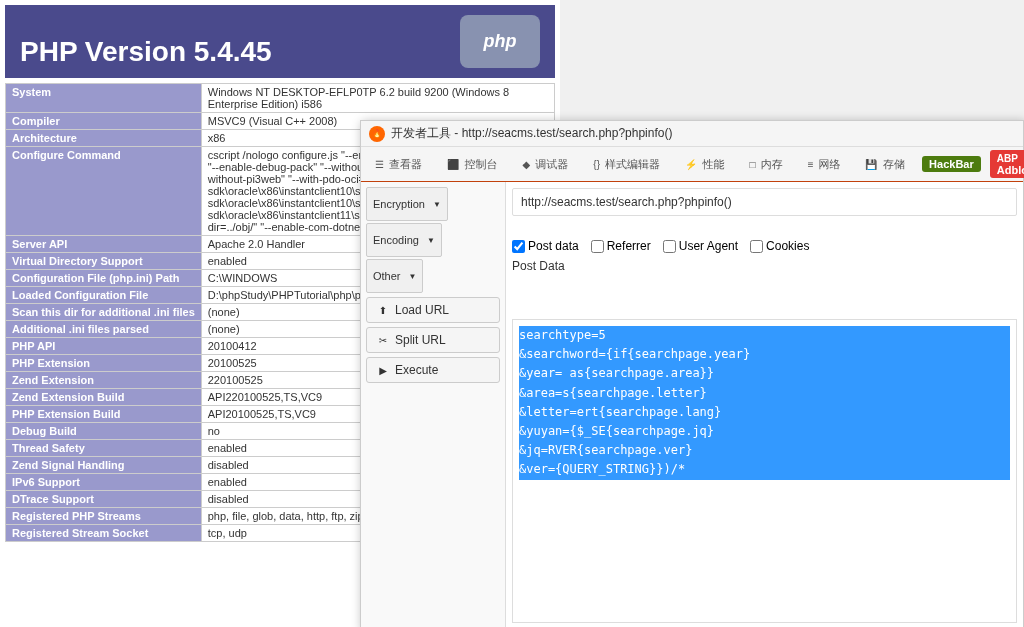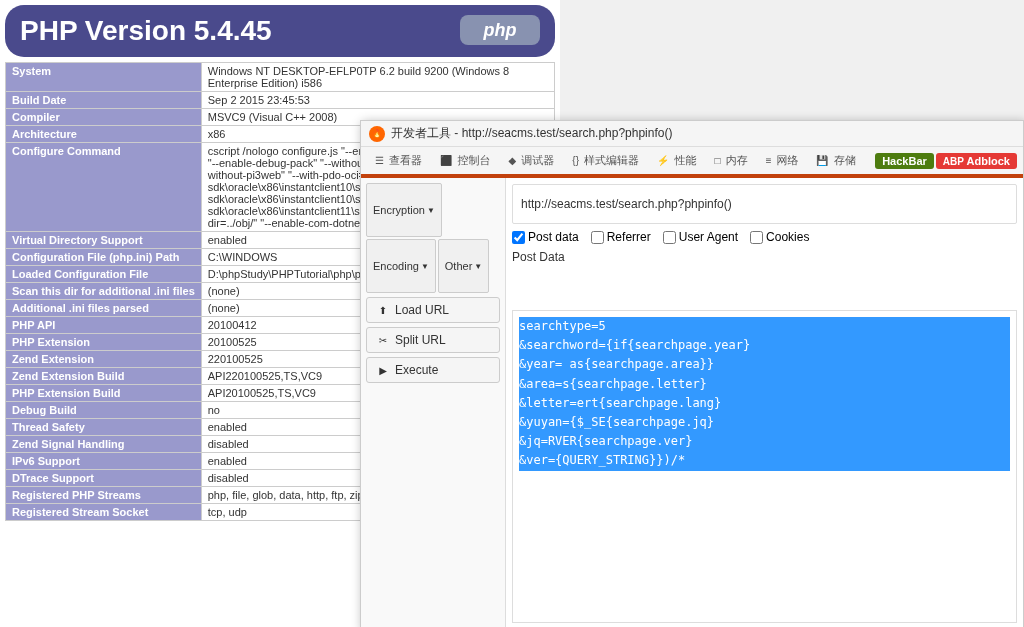--- a/index.html
+++ b/index.html
@@ -11,33 +11,32 @@
       top: 0; left: 0;
       width: 560px;
       height: 627px;
       background: white;
     }
 
     .php-header {
       background: #4a4a8c;
       padding: 10px 15px;
       display: flex;
-      align-items: flex-start;
+      align-items: flex-end;
       justify-content: space-between;
       margin: 5px;
-      border-radius: 19px;
     }
     .php-header-title {
       color: white;
       font-size: 28px;
       font-weight: bold;
     }
     .php-logo {
       width: 80px;
-      height: 30px;
+      height: 53px;
       background: #8892b0;
       border-radius: 8px;
       display: flex;
       align-items: center;
       justify-content: center;
       color: white;
       font-size: 18px;
       font-style: italic;
       font-weight: bold;
     }
@@ -104,25 +103,25 @@
       font-weight: bold;
     }
     .browser-title-text {
       font-size: 12px;
       color: #333;
     }
 
     
     .devtools-toolbar {
       background: #f5f5f5;
-      border-bottom: 4px solid #c2410c;
+      border-bottom: 1px solid #c2410c;
       padding: 3px 6px;
       display: flex;
       align-items: center;
-      gap: 2px;
+      gap: 9px;
       flex-wrap: nowrap;
     }
     .devtools-tab {
       padding: 3px 8px;
       font-size: 11px;
       color: #555;
       cursor: pointer;
       white-space: nowrap;
       border: none;
       background: transparent;
@@ -170,30 +169,30 @@
       gap: 0;
     }
 
     .menu-row {
       display: flex;
       gap: 2px;
       margin-bottom: 4px;
       flex-wrap: wrap;
     }
     .menu-btn {
-      padding: 20px 6px;
+      padding: 10px 6px;
       font-size: 11px;
       color: #333;
       background: #f0f0f0;
       border: 1px solid #ccc;
       border-radius: 2px;
       cursor: pointer;
       display: flex;
       align-items: center;
-      gap: 2px;
+      gap: 8px;
     }
     .menu-btn .arrow { font-size: 8px; }
 
     .action-btn {
       display: flex;
       align-items: center;
       gap: 4px;
       padding: 4px 8px;
       font-size: 12px;
       color: #333;
@@ -222,23 +221,23 @@
       padding: 6px;
       overflow: hidden;
     }
 
     .url-bar {
       border: 1px solid #ddd;
       background: white;
       padding: 4px 8px;
       font-size: 12px;
       color: #333;
-      margin-bottom: 6px;
+      margin-bottom: 23px;
       border-radius: 2px;
-      height: 40px;
+      height: 28px;
       display: flex;
       align-items: center;
     }
 
     .options-row {
       display: flex;
       align-items: center;
       gap: 12px;
       margin-bottom: 6px;
       font-size: 12px;
@@ -288,34 +287,34 @@
     <div class="php-header-title">PHP Version 5.4.45</div>
     <div class="php-logo">php</div>
   </div>
   <table class="php-table">
     <tbody id="php-table-body">
         <tr>
           <td>System</td>
           <td>Windows NT DESKTOP-EFLP0TP 6.2 build 9200 (Windows 8 Enterprise Edition) i586</td>
         </tr>
         <tr>
-          <td>Build Date</td>
-          <td>Sep 2 2015 23:45:53</td>
-        </tr>
-        <tr>
           <td>Compiler</td>
           <td>MSVC9 (Visual C++ 2008)</td>
         </tr>
         <tr>
           <td>Architecture</td>
           <td>x86</td>
         </tr>
         <tr>
           <td>Configure Command</td>
           <td>cscript /nologo configure.js "--enable-snapshot-build" "--disable-isapi" "--enable-debug-pack" "--without-mssql" "--without-pdo-mssql" "--without-pi3web" "--with-pdo-oci=C:\php-sdk\oracle\x86\instantclient10\sdk,shared" "--with-oci8=C:\php-sdk\oracle\x86\instantclient10\sdk,shared" "--with-oci8-11g=C:\php-sdk\oracle\x86\instantclient11\sdk,shared" "--enable-object-out-dir=../obj/" "--enable-com-dotnet=shared" "--with-mcrypt=static"</td>
+        </tr>
+        <tr>
+          <td>Server API</td>
+          <td>Apache 2.0 Handler</td>
         </tr>
         <tr>
           <td>Virtual Directory Support</td>
           <td>enabled</td>
         </tr>
         <tr>
           <td>Configuration File (php.ini) Path</td>
           <td>C:\WINDOWS</td>
         </tr>
         <tr>

